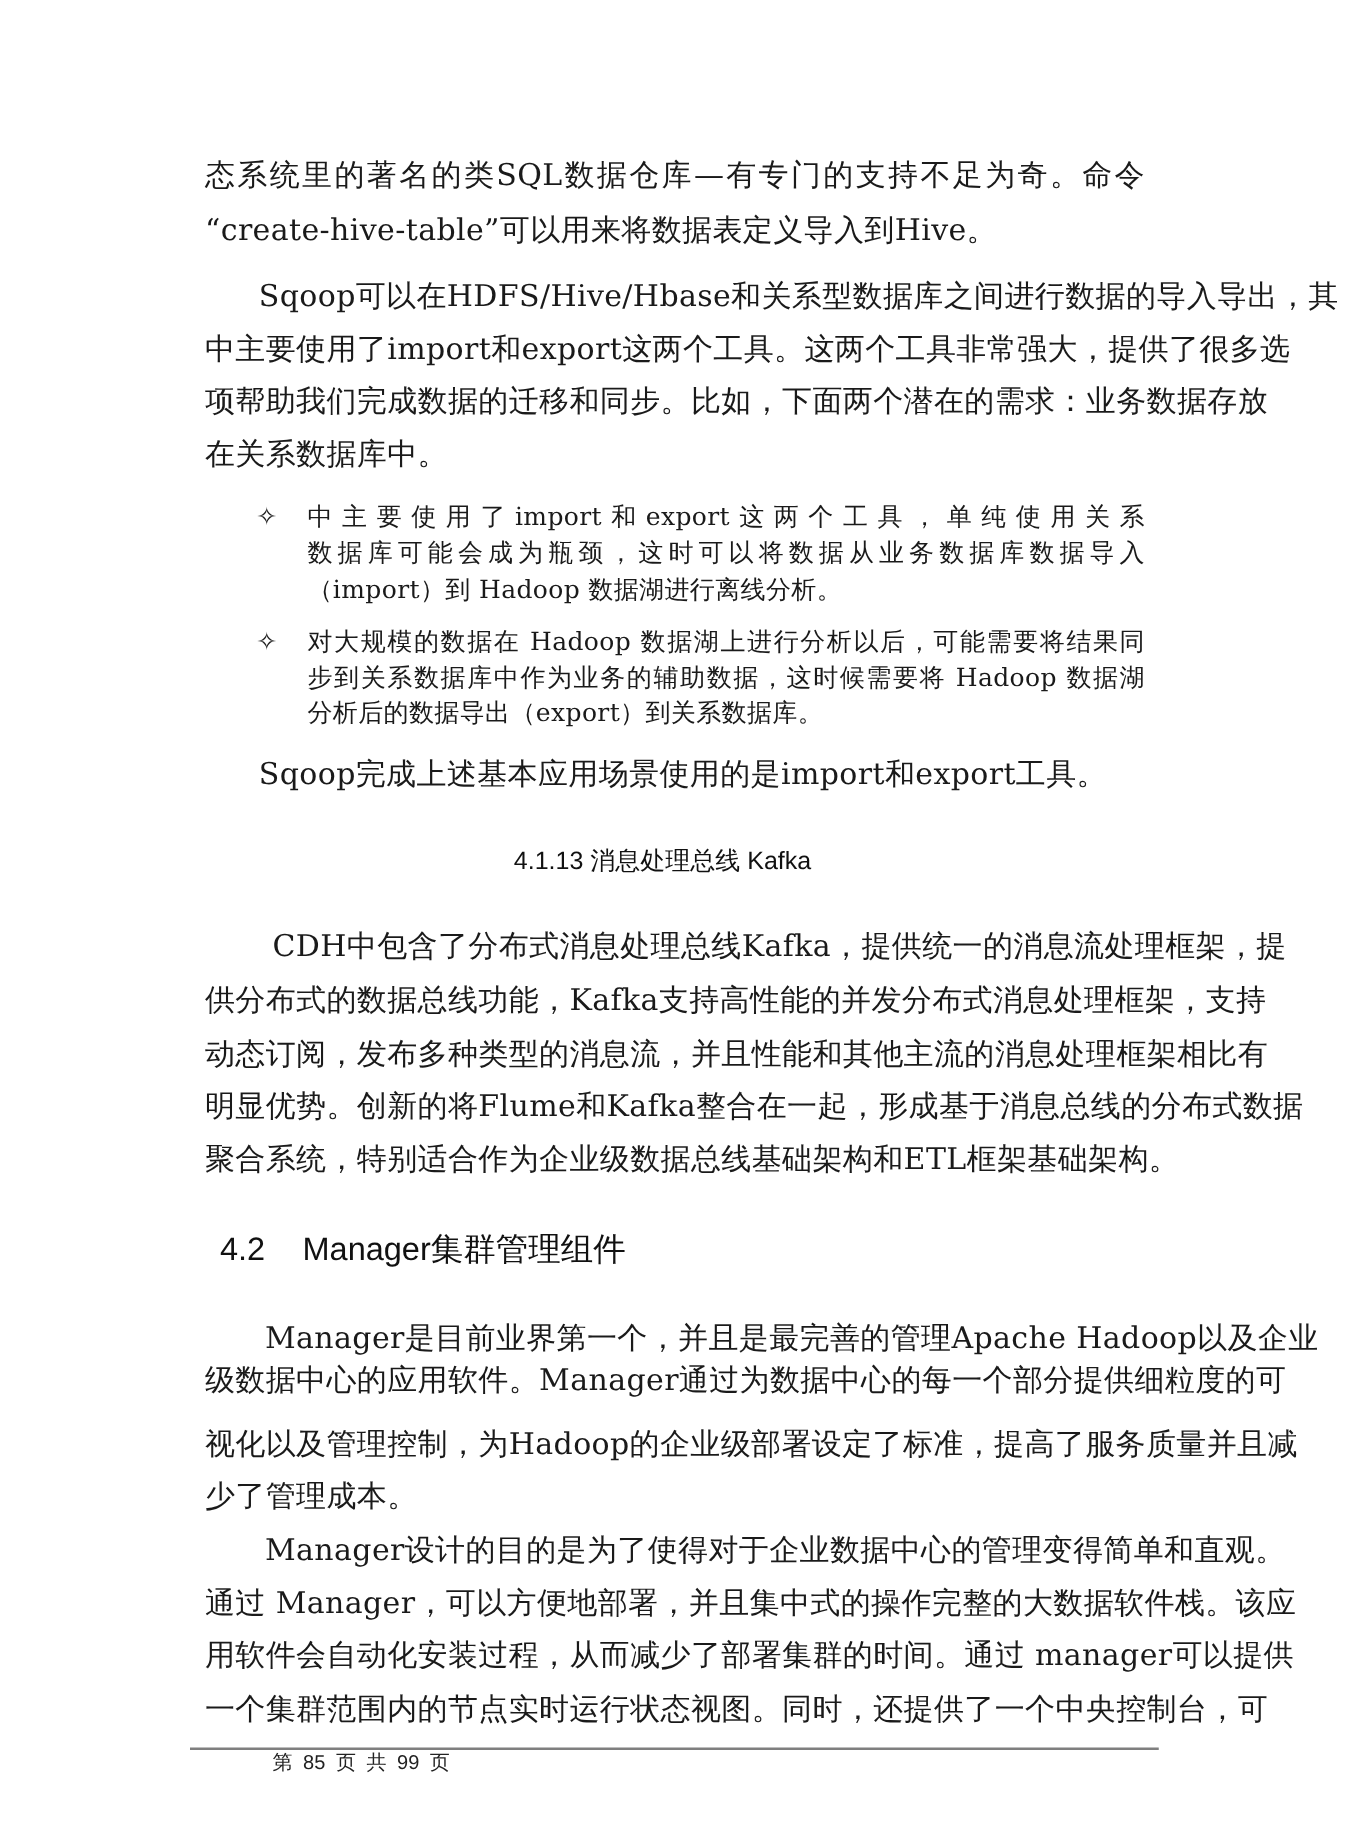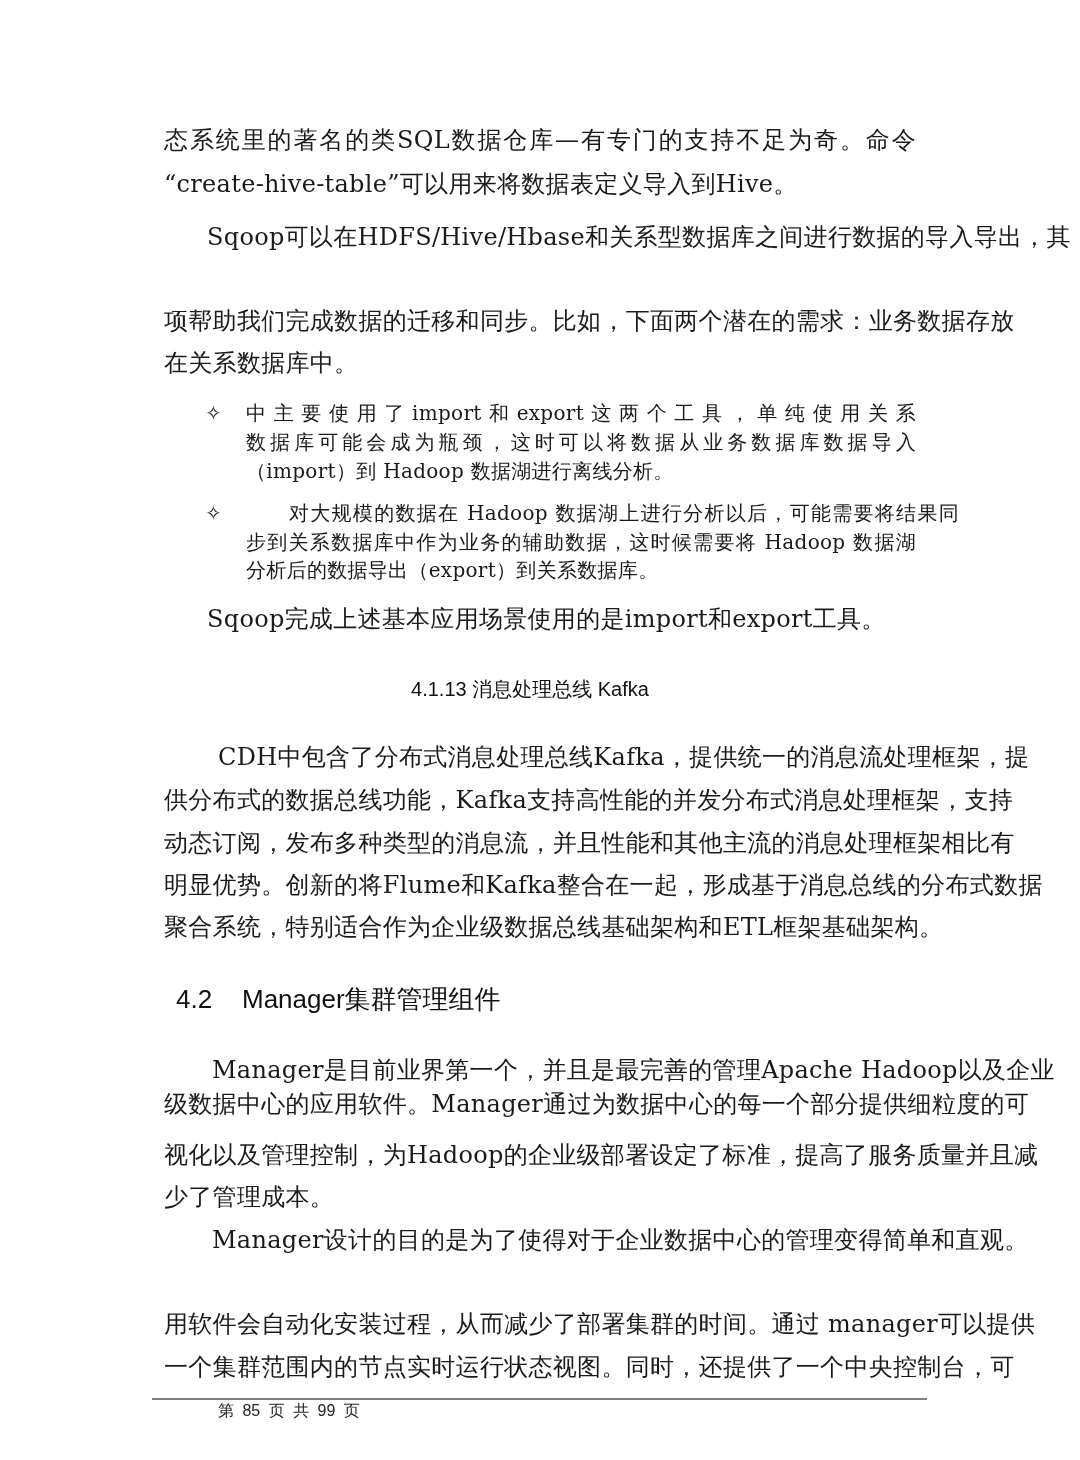--- a/index.html
+++ b/index.html
@@ -95,33 +95,34 @@
   </style>
 </head>
 <body>
 
 <div class="page">
 
   <div class="line justify" style="top:128px;">态系统里的著名的类SQL数据仓库—有专门的支持不足为奇。命令</div>
   <div class="line" style="top:172px;">“create-hive-table”可以用来将数据表定义导入到Hive。</div>
 
   <div class="line justify indent" style="top:225px;">Sqoop可以在HDFS/Hive/Hbase和关系型数据库之间进行数据的导入导出，其</div>
+  <div class="line justify" style="top:267px;">中主要使用了import和export这两个工具。这两个工具非常强大，提供了很多选</div>
   <div class="line justify" style="top:309px;">项帮助我们完成数据的迁移和同步。比如，下面两个潜在的需求：业务数据存放</div>
   <div class="line" style="top:351px;">在关系数据库中。</div>
 
   <div>
     <div>
       <span class="bullet-mark" style="top:401px;">✧</span>
       <div class="bullet-line justify" style="top:401px;">中主要使用了import和export这两个工具，单纯使用关系</div>
       <div class="bullet-line justify" style="top:430px;">数据库可能会成为瓶颈，这时可以将数据从业务数据库数据导入</div>
       <div class="bullet-line" style="top:459px;">（import）到 Hadoop 数据湖进行离线分析。</div>
     </div>
     <div>
       <span class="bullet-mark" style="top:501px;">✧</span>
-      <div class="bullet-line justify" style="top:501px;margin-left:43px;">对大规模的数据在 Hadoop 数据湖上进行分析以后，可能需要将结果同</div>
+      <div class="bullet-line justify" style="top:501px;">对大规模的数据在 Hadoop 数据湖上进行分析以后，可能需要将结果同</div>
       <div class="bullet-line justify" style="top:530px;">步到关系数据库中作为业务的辅助数据，这时候需要将 Hadoop 数据湖</div>
       <div class="bullet-line" style="top:558px;">分析后的数据导出（export）到关系数据库。</div>
     </div>
   </div>
 
   <div class="line indent" style="top:607px;">Sqoop完成上述基本应用场景使用的是import和export工具。</div>
 
   <div class="h3" style="top:677px;">4.1.13 消息处理总线 Kafka</div>
 
   <div class="line justify" style="top:745px; left:218px; width:698px;">CDH中包含了分布式消息处理总线Kafka，提供统一的消息流处理框架，提</div>
@@ -133,20 +134,21 @@
   <div class="h2" style="top:984px;">
     <span class="num">4.2</span><span>Manager集群管理组件</span>
   </div>
 
   <div class="line justify" style="top:1058px; left:212px; width:698px;">Manager是目前业界第一个，并且是最完善的管理Apache Hadoop以及企业</div>
   <div class="line justify" style="top:1092px;">级数据中心的应用软件。Manager通过为数据中心的每一个部分提供细粒度的可</div>
   <div class="line justify" style="top:1143px;">视化以及管理控制，为Hadoop的企业级部署设定了标准，提高了服务质量并且减</div>
   <div class="line" style="top:1185px;">少了管理成本。</div>
 
   <div class="line justify" style="top:1228px; left:212px; width:704px;">Manager设计的目的是为了使得对于企业数据中心的管理变得简单和直观。</div>
+  <div class="line justify" style="top:1270px;">通过 Manager，可以方便地部署，并且集中式的操作完整的大数据软件栈。该应</div>
   <div class="line justify" style="top:1312px;">用软件会自动化安装过程，从而减少了部署集群的时间。通过 manager可以提供</div>
   <div class="line justify" style="top:1355px;">一个集群范围内的节点实时运行状态视图。同时，还提供了一个中央控制台，可</div>
 
   <div class="footer-rule"></div>
   <div class="footer-text">
     <span>第</span>
     <span class="n">85</span>
     <span>页 共</span>
     <span class="n">99</span>
     <span>页</span>

